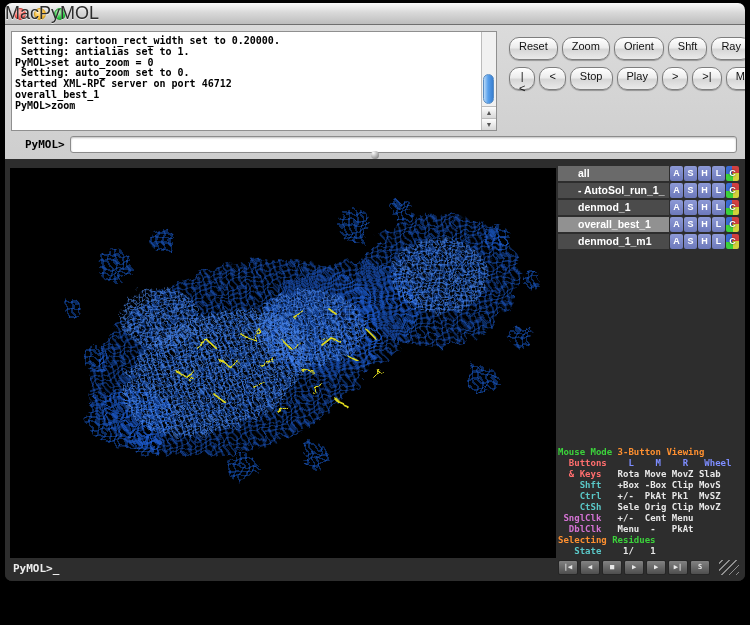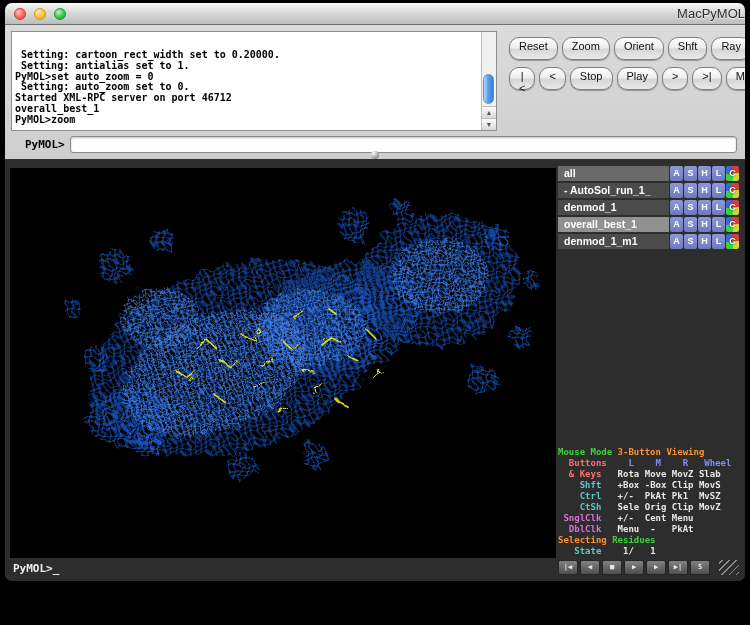--- a/index.html
+++ b/index.html
@@ -7,26 +7,26 @@
   .window{position:absolute;left:5px;top:3px;width:740px;height:578px;border-radius:7px;overflow:hidden;
           background:#2d2d2d;box-shadow:0 14px 30px rgba(0,0,0,.7),0 3px 10px rgba(0,0,0,.6)}
   
   .titlebar{position:absolute;left:0;top:0;width:100%;height:22px;
             background:linear-gradient(#f8f8f8,#d9d9d9 45%,#bdbdbd);border-bottom:1px solid #6f6f6f}
   .lights{position:absolute;left:9px;top:5px;display:flex;gap:8px}
   .light{width:12px;height:12px;border-radius:50%}
   .light.red{background:radial-gradient(circle at 35% 30%,#ffc5c0,#ff5d55 60%,#da443c);border:1px solid #c43b34}
   .light.yellow{background:radial-gradient(circle at 35% 30%,#ffeab5,#febc2e 60%,#e2a31c;);border:1px solid #cf9a1a;background:radial-gradient(circle at 35% 30%,#ffeab5,#febc2e 60%,#e2a31c)}
   .light.green{background:radial-gradient(circle at 35% 30%,#c9f0c2,#28c840 60%,#1da331);border:1px solid #1d9a2f}
-  .title{position:absolute;left:0;right:0;text-align:right;line-height:21px;font-size:13px;color:#2e2e2e;
+  .title{position:absolute;left:0;right:8px;text-align:left;line-height:21px;font-size:18px;color:#2e2e2e;
          text-shadow:0 1px 0 rgba(255,255,255,.65)}
   
   .upper{position:absolute;left:0;top:22px;width:100%;height:134px;background:linear-gradient(#dbdbdb,#cecece)}
   .console{position:absolute;left:6px;top:6px;width:486px;height:100px;background:#fff;border:1px solid #8f8f8f;display:flex}
-  .log{flex:1;overflow:hidden;font:bold 10px/10.8px "DejaVu Sans Mono",monospace;color:#000;padding:18px 0 0 3px;white-space:pre}
+  .log{flex:1;overflow:hidden;font:bold 10px/10.8px "DejaVu Sans Mono",monospace;color:#000;padding:4px 0 0 3px;white-space:pre}
   .vscroll{width:15px;background:#f1f1f1;border-left:1px solid #bcbcbc;position:relative}
   .thumb{position:absolute;left:1px;top:42px;width:11px;height:30px;border-radius:6px;
          background:linear-gradient(90deg,#b9d9f7,#58a0ec 45%,#3a7fd0);border:1px solid #5a8ec4}
   .arrows{position:absolute;bottom:0;left:0;width:100%}
   .arr{height:12px;font-size:7px;text-align:center;color:#555;line-height:12px;
        background:linear-gradient(#fdfdfd,#d8d8d8);border-top:1px solid #bcbcbc;cursor:default}
   .btncol{position:absolute;left:504px;top:12px;width:236px}
   .btn-row{display:flex;gap:4px;margin-bottom:7px}
   .aqua{font:11px "Liberation Sans",sans-serif;color:#111;padding:2px 9px 19px;height:19px;
         border:1px solid #7e7e7e;border-radius:10px;
@@ -39,21 +39,21 @@
   .dimple{position:absolute;left:366px;top:126px;width:8px;height:8px;border-radius:50%;
           background:radial-gradient(circle at 30% 25%,#fafafa,#9c9c9c 65%,#6f6f6f)}
   
   .lower{position:absolute;left:0;top:156px;width:100%;height:422px;background:#2d2d2d}
   .viewport{position:absolute;left:5px;top:9px;width:546px;height:390px;background:#000;overflow:hidden}
   .vp-prompt{position:absolute;left:8px;top:403px;font:bold 11px "DejaVu Sans Mono",monospace;color:#ededed}
   
   .objpanel{position:absolute;left:553px;top:7px;width:181px}
   .obj-row{display:flex;height:15px;margin-bottom:2px;gap:1px}
   .obj-name{flex:1;background:#4b4b4b;color:#fff;font:bold 10.5px/15px "Liberation Sans",sans-serif;
-            padding-left:6px;white-space:nowrap;overflow:hidden;cursor:default}
+            padding-left:20px;white-space:nowrap;overflow:hidden;cursor:default}
   .obj-row:first-child .obj-name{background:#6a6a6a}
   .obj-row.sel .obj-name{background:#919191}
   .ashlc{width:13px;text-align:center;color:#fff;font:bold 9px/15px "Liberation Sans",sans-serif;
          background:linear-gradient(#8d99d6,#6d79bb);border-radius:2px;cursor:default}
   .ashlc.c{background:conic-gradient(#d24040 0 25%,#d2d23b 25% 50%,#3bd23b 50% 75%,#3b6bd2 75%);
            text-shadow:0 0 2px rgba(0,0,0,.8)}
   
   .mousepanel{position:absolute;left:553px;top:288px;width:181px;font:bold 9px/11px "DejaVu Sans Mono",monospace;white-space:pre}
   .mp-line{height:11px;overflow:hidden}
   

